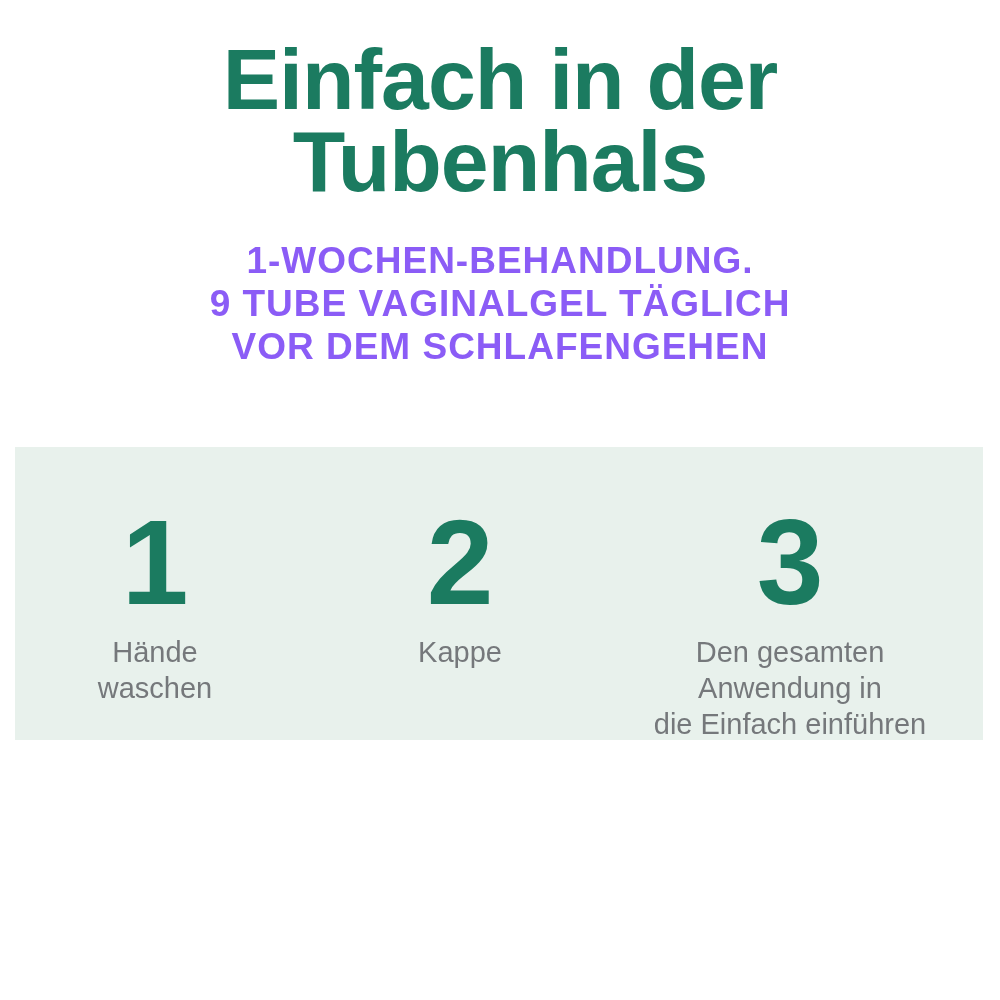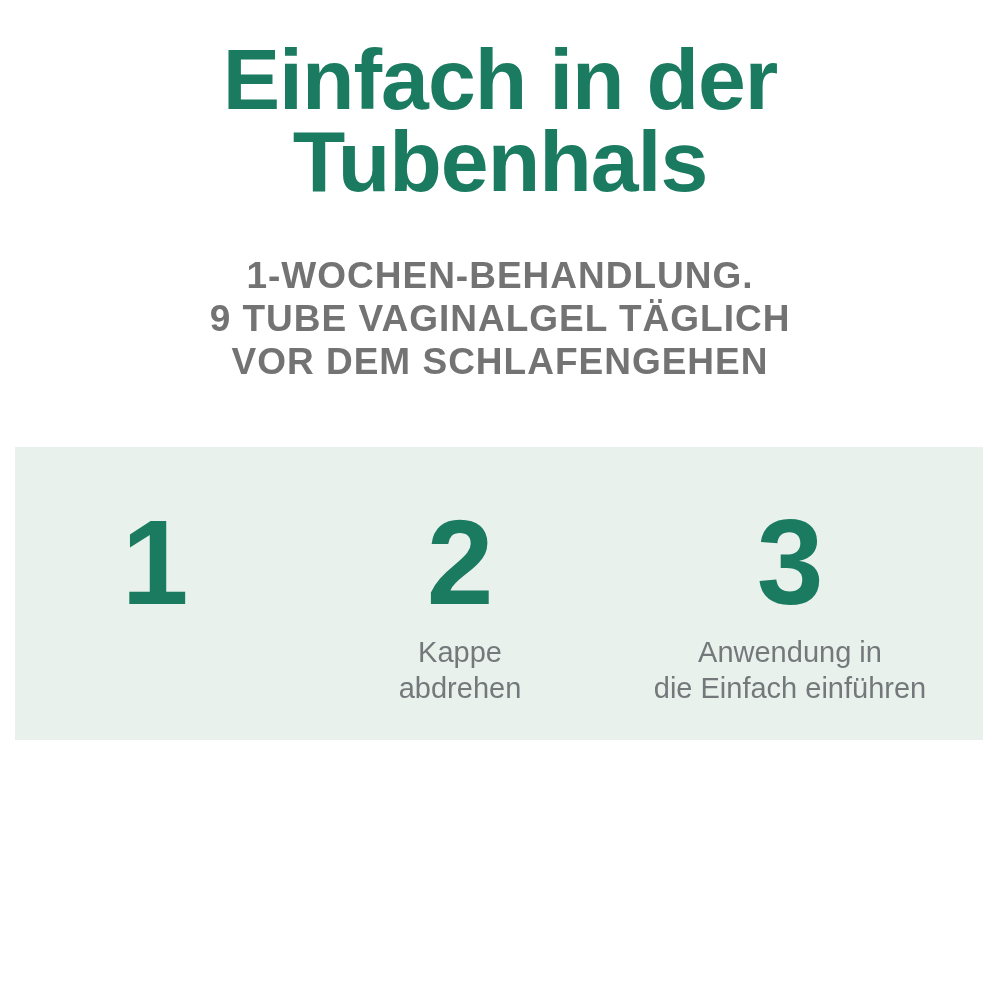--- a/index.html
+++ b/index.html
@@ -22,25 +22,25 @@
     width: 100%;
     text-align: center;
     color: #1b7b60;
     font-size: 86px;
     font-weight: 700;
     line-height: 82px;
     letter-spacing: -1px;
   }
   .subtitle {
     position: absolute;
-    top: 254px;
+    top: 239px;
     left: 0;
     width: 100%;
     text-align: center;
-    color: #737373;
+    color: #8b5cf6;
     font-size: 37px;
     font-weight: 700;
     line-height: 43px;
     letter-spacing: 1px;
   }
   .panel {
     position: absolute;
     top: 447px;
     left: 15px;
     width: 968px;
@@ -90,33 +90,37 @@
   <div class="subtitle">
     <div>1-WOCHEN-BEHANDLUNG.</div>
     <div>9 TUBE VAGINALGEL TÄGLICH</div>
     <div>VOR DEM SCHLAFENGEHEN</div>
   </div>
 
   <div class="panel">
 
     <div class="step step-1">
       <div class="num">1</div>
+      <div class="label">
+        <div>Hände</div>
+        <div>waschen</div>
+      </div>
     </div>
 
     <div class="step step-2">
       <div class="num">2</div>
       <div class="label">
         <div>Kappe</div>
-        <div>abdrehen</div>
       </div>
     </div>
 
     <div class="step step-3">
       <div class="num">3</div>
       <div class="label">
+        <div>Den gesamten</div>
         <div>Anwendung in</div>
         <div>die Einfach einführen</div>
       </div>
     </div>
 
   </div>
 
 </div>
 
 </body></html>

